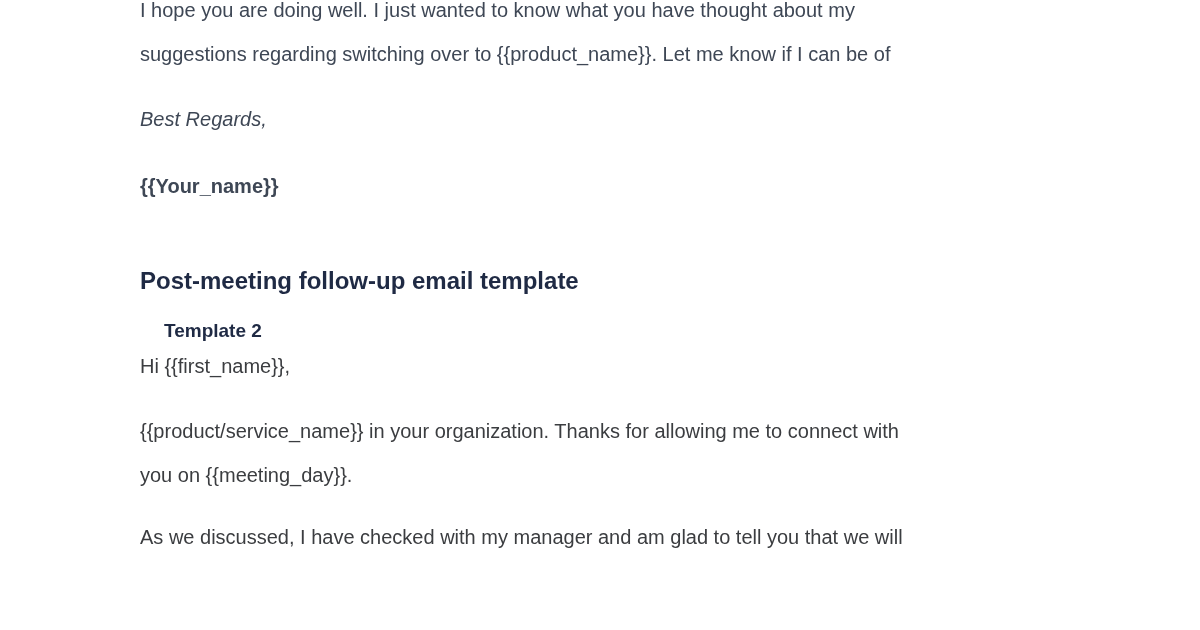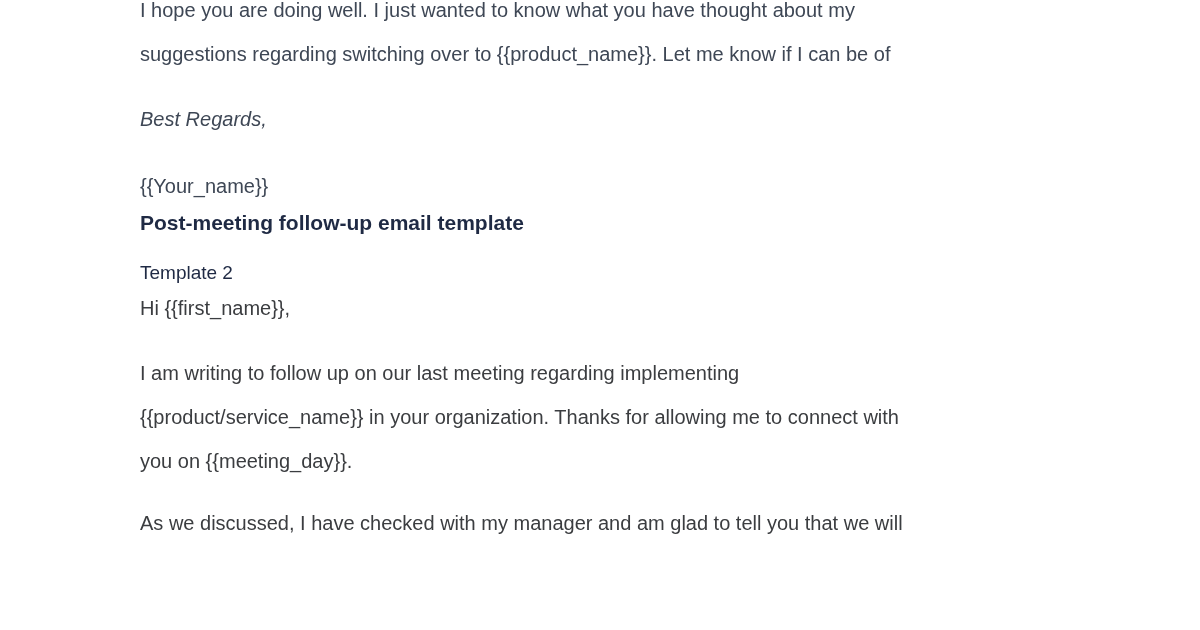--- a/index.html
+++ b/index.html
@@ -26,35 +26,37 @@
   .body-text {
     font-size: 20px;
     line-height: 44px;
     font-weight: 400;
   }
   .t1 { color: var(--template1_body_text); }
   .t2 { color: var(--template2_body_text); }
   .line { display: block; white-space: nowrap; }
   .para1 { margin-top: -12px; }
   .closing { margin-top: 21px; font-style: italic; }
-  .signature { margin-top: 23px; }
+  .signature { margin-top: 23px; font-weight: bold; }
   .section-heading {
     color: var(--heading_text);
-    font-size: 21px;
+    font-size: 24px;
     line-height: 30px;
     font-weight: 700;
+    margin-top: 58px;
     white-space: nowrap;
   }
   .template-label {
     color: var(--heading_text);
     font-size: 19px;
     line-height: 26px;
-    font-weight: 400;
+    font-weight: 700;
     margin-top: 22px;
     white-space: nowrap;
+    margin-left: 24px;
   }
   .greeting { margin-top: 0; }
   .para2 { margin-top: 21px; }
   .para3 { margin-top: 18px; }
 </style>
 </head>
 <body>
 
 <main class="page">
 
@@ -67,21 +69,20 @@
 
   <p class="body-text t1 signature">{{Your_name}}</p>
 
   <h2 class="section-heading">Post-meeting follow-up email template</h2>
 
   <h3 class="template-label">Template 2</h3>
 
   <p class="body-text t2 greeting">Hi {{first_name}},</p>
 
   <p class="body-text t2 para2">
-    <span class="line">I am writing to follow up on our last meeting regarding implementing</span>
     <span class="line">{{product/service_name}} in your organization. Thanks for allowing me to connect with</span>
     <span class="line">you on {{meeting_day}}.</span>
   </p>
 
   <p class="body-text t2 para3">
     <span class="line">As we discussed, I have checked with my manager and am glad to tell you that we will</span>
   </p>
 
 </main>
 

